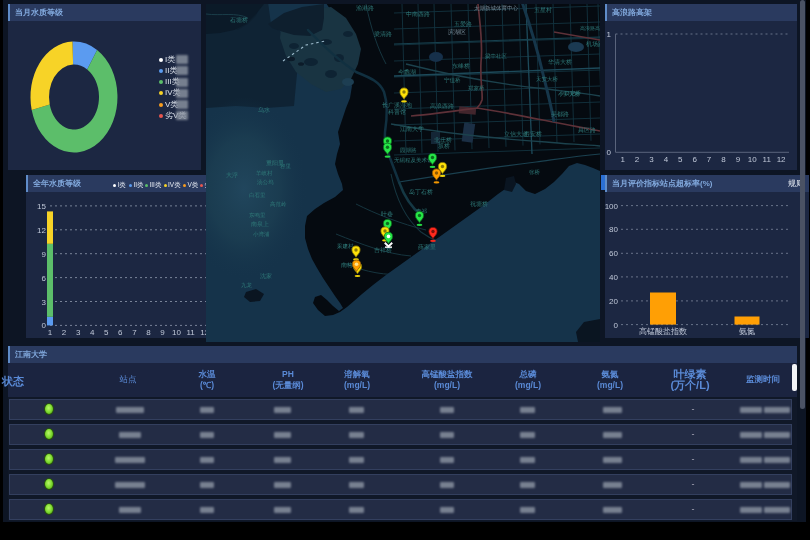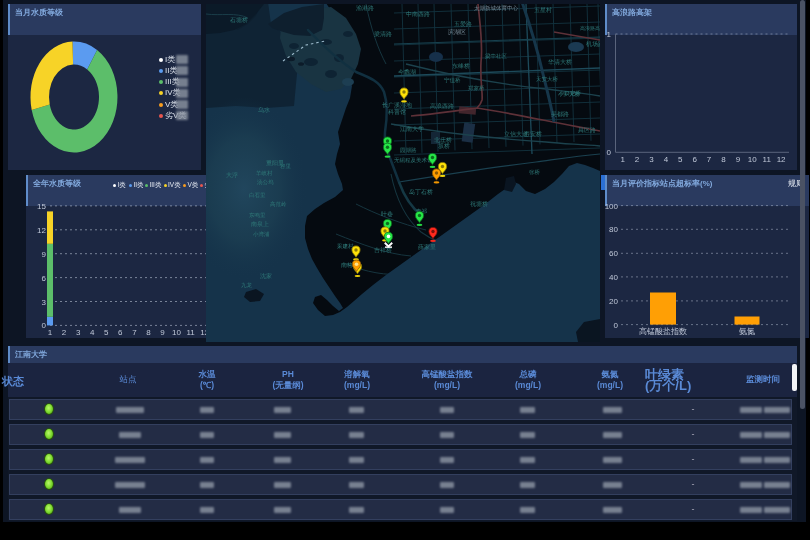--- a/index.html
+++ b/index.html
@@ -1,20 +1,20 @@
 <!DOCTYPE html>
 <html><head>
 <meta charset="utf-8">
 <style>
 html,body{margin:0;padding:0;}
 body{width:810px;height:540px;background:#000;overflow:hidden;position:relative;
   font-family:"Liberation Sans",sans-serif;}
 #page{position:absolute;left:3px;top:0;width:803px;height:522px;background:#0d1524;}
 .panel{position:absolute;background:#1c2742;}
-.phead{position:absolute;left:0;top:0;right:0;height:31px;background:#2a3a5f;
+.phead{position:absolute;left:0;top:0;right:0;height:17px;background:#2a3a5f;
   border-left:2.5px solid #5f8cc9;box-sizing:border-box;overflow:hidden;}
 .phead .t{position:absolute;left:5px;top:0;line-height:17px;font-size:8px;
   font-weight:bold;color:#81a8dc;}
 .blur{position:absolute;background:#8d95a3;opacity:.8;filter:blur(1.2px);border-radius:1px;}
 svg{position:absolute;left:0;top:0;}
 .lbl{font-size:8px;fill:#c0c8d8;}
 </style>
 </head>
 <body>
 <div id="page"></div>
@@ -360,21 +360,21 @@
   <div id="thead">
       <div style="position:absolute;left:0;top:17px;width:789px;height:34px;background:#1b2440;"></div>
       <div style="position:absolute;left:-6px;top:28px;width:90px;font-size:11px;font-weight:bold;color:#5a8ad6;">状态</div>
       <div style="position:absolute;left:75px;top:28px;width:90px;text-align:center;font-size:8.5px;font-weight:normal;color:#5a8ad6;">站点</div>
       <div style="position:absolute;left:154px;top:23px;width:90px;text-align:center;font-size:8.5px;font-weight:bold;color:#5a8ad6;line-height:11px;">水温<br>(℃)</div>
       <div style="position:absolute;left:235px;top:23px;width:90px;text-align:center;font-size:8.5px;font-weight:bold;color:#5a8ad6;line-height:11px;">PH<br>(无量纲)</div>
       <div style="position:absolute;left:304px;top:23px;width:90px;text-align:center;font-size:8.5px;font-weight:bold;color:#5a8ad6;line-height:11px;">溶解氧<br>(mg/L)</div>
       <div style="position:absolute;left:394px;top:23px;width:90px;text-align:center;font-size:8.5px;font-weight:bold;color:#5a8ad6;line-height:11px;">高锰酸盐指数<br>(mg/L)</div>
       <div style="position:absolute;left:475px;top:23px;width:90px;text-align:center;font-size:8.5px;font-weight:bold;color:#5a8ad6;line-height:11px;">总磷<br>(mg/L)</div>
       <div style="position:absolute;left:557px;top:23px;width:90px;text-align:center;font-size:8.5px;font-weight:bold;color:#5a8ad6;line-height:11px;">氨氮<br>(mg/L)</div>
-      <div style="position:absolute;left:637px;top:23px;width:90px;text-align:left;font-size:13px;font-weight:bold;color:#5a8ad6;line-height:11px;">叶绿素<br>(万个/L)</div>
+      <div style="position:absolute;left:637px;top:23px;width:90px;text-align:center;font-size:11px;font-weight:bold;color:#5a8ad6;line-height:11px;">叶绿素<br>(万个/L)</div>
       <div style="position:absolute;left:710px;top:28px;width:90px;text-align:center;font-size:8.5px;font-weight:bold;color:#5a8ad6;">监测时间</div>
     </div>
   <div id="rows">
       <div style="position:absolute;left:1px;top:52.5px;width:783px;height:21px;background:#232c45;border:1px solid #333f5e;box-sizing:border-box;"></div>
       <div style="position:absolute;left:35.5px;top:56.5px;width:10px;height:12px;border-radius:50%;background:radial-gradient(ellipse at 45% 40%, #b9f56a 0%, #84df35 45%, #5cb31c 80%);border:1.5px solid #27500e;box-sizing:border-box;"></div>
       <div class="blur" style="left:108px;top:60.5px;width:28px;height:6px;"></div>
       <div class="blur" style="left:192px;top:60.5px;width:14px;height:6px;"></div>
       <div class="blur" style="left:266px;top:60.5px;width:17px;height:6px;"></div>
       <div class="blur" style="left:341px;top:60.5px;width:15px;height:6px;"></div>
       <div class="blur" style="left:432px;top:60.5px;width:14px;height:6px;"></div>

